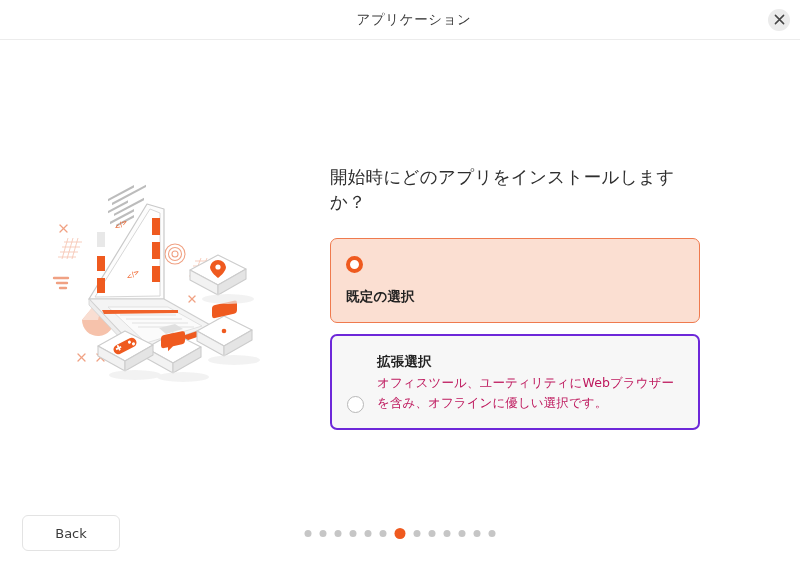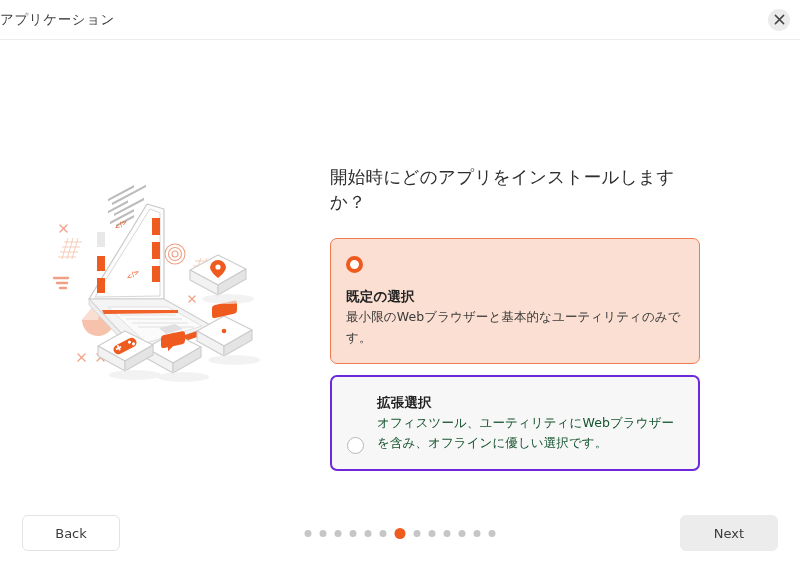--- a/index.html
+++ b/index.html
@@ -26,20 +26,22 @@
   }
 
   
   #titlebar {
     position: relative;
     height: 39px;
     background: #ffffff;
     border-bottom: 1px solid #ececec;
     display: flex;
     align-items: center;
+    justify-content: center;
+    padding-left: 28px;
   }
   #titlebar .title-text {
     font-size: 13.5px;
     color: #3b3b3b;
     letter-spacing: 0.6px;
     font-family: "DejaVu Sans", "Liberation Sans", sans-serif;
   }
   #close-btn {
     position: absolute;
     right: 10px;
@@ -139,21 +141,21 @@
   .opt-title {
     font-size: 13.5px;
     font-weight: bold;
     color: #222222;
     line-height: 1.5;
     margin-bottom: 1px;
     letter-spacing: 0.2px;
   }
   .opt-desc {
     font-size: 12.5px;
-    color: #14532d;
+    color: #be185d;
     line-height: 1.62;
     letter-spacing: 0.1px;
   }
   .option-card.selected .opt-desc { color: #3a3a3a; }
 
   
   #footer {
     position: absolute;
     left: 0;
     right: 0;
@@ -388,21 +390,20 @@
       </svg>
     </div>
 
     <div id="form-col">
       <h1 id="page-heading">開始時にどのアプリをインストールしますか？</h1>
 
       <div class="option-card selected">
         <span class="radio on"></span>
         <span class="opt-texts" style="display: block;">
           <span class="opt-title" style="display: block;">既定の選択</span>
-          <span class="opt-desc" style="display: block;">最小限のWebブラウザーと基本的なユーティリティのみです。</span>
         </span>
       </div>
 
       <div class="option-card unselected">
         <span class="radio off"></span>
         <span class="opt-texts" style="display: block;">
           <span class="opt-title" style="display: block;">拡張選択</span>
           <span class="opt-desc" style="display: block;">オフィスツール、ユーティリティにWebブラウザーを含み、オフラインに優しい選択です。</span>
         </span>
       </div>
@@ -419,15 +420,14 @@
         <span class="dot"></span>
         <span class="dot"></span>
         <span class="dot active"></span>
         <span class="dot"></span>
         <span class="dot"></span>
         <span class="dot"></span>
         <span class="dot"></span>
         <span class="dot"></span>
         <span class="dot"></span>
       </div>
-    <button class="nav-btn" id="next-btn">Next</button>
   </div>
 </div>
 
 </body></html>

